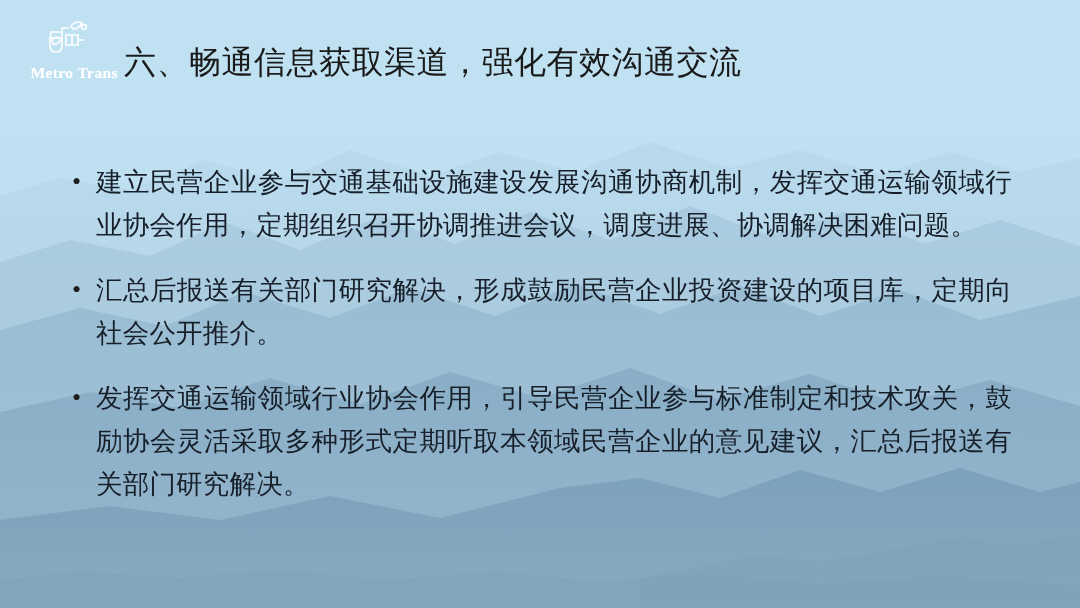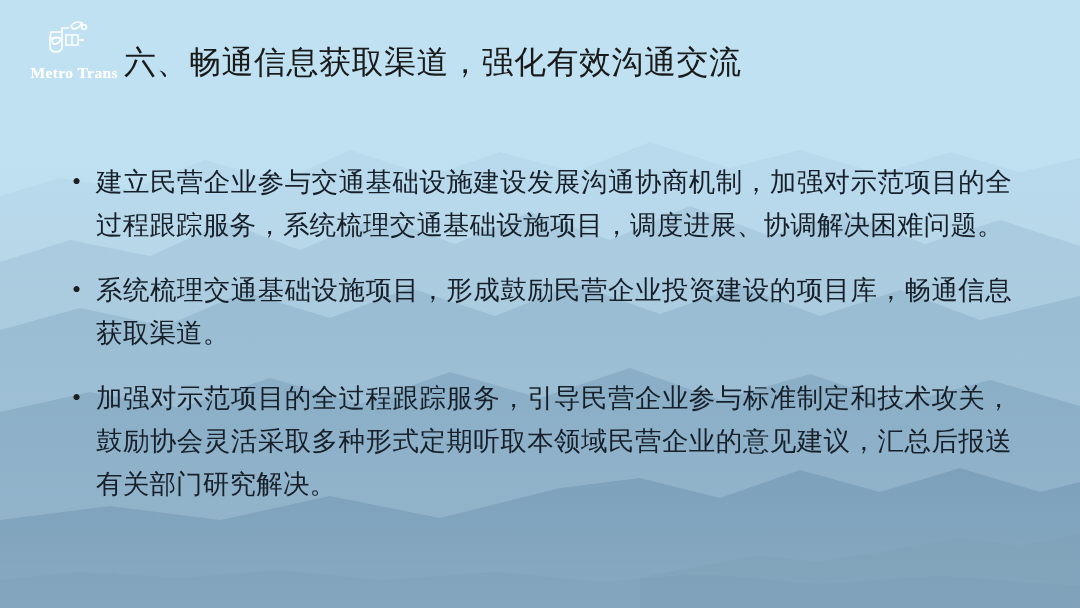--- a/index.html
+++ b/index.html
@@ -168,27 +168,27 @@
     </div>
     <div class="logo-word">Metro Trans</div>
   </div>
 
   <div class="title">六、畅通信息获取渠道，强化有效沟通交流</div>
 
   <div class="body">
 
     <div class="bullet">
       <div class="bullet-dot">•</div>
-      <div class="bullet-text">建立民营企业参与交通基础设施建设发展沟通协商机制，加强对示范项目的全过程跟踪服务，系统梳理交通基础设施项目，调度进展、协调解决困难问题。</div>
+      <div class="bullet-text">建立民营企业参与交通基础设施建设发展沟通协商机制，发挥交通运输领域行业协会作用，定期组织召开协调推进会议，调度进展、协调解决困难问题。</div>
     </div>
 
     <div class="bullet">
       <div class="bullet-dot">•</div>
-      <div class="bullet-text">系统梳理交通基础设施项目，形成鼓励民营企业投资建设的项目库，畅通信息获取渠道。</div>
+      <div class="bullet-text">汇总后报送有关部门研究解决，形成鼓励民营企业投资建设的项目库，定期向社会公开推介。</div>
     </div>
 
     <div class="bullet">
       <div class="bullet-dot">•</div>
-      <div class="bullet-text">加强对示范项目的全过程跟踪服务，引导民营企业参与标准制定和技术攻关，鼓励协会灵活采取多种形式定期听取本领域民营企业的意见建议，汇总后报送有关部门研究解决。</div>
+      <div class="bullet-text">发挥交通运输领域行业协会作用，引导民营企业参与标准制定和技术攻关，鼓励协会灵活采取多种形式定期听取本领域民营企业的意见建议，汇总后报送有关部门研究解决。</div>
     </div>
 
   </div>
 </div>
 
 </body></html>

